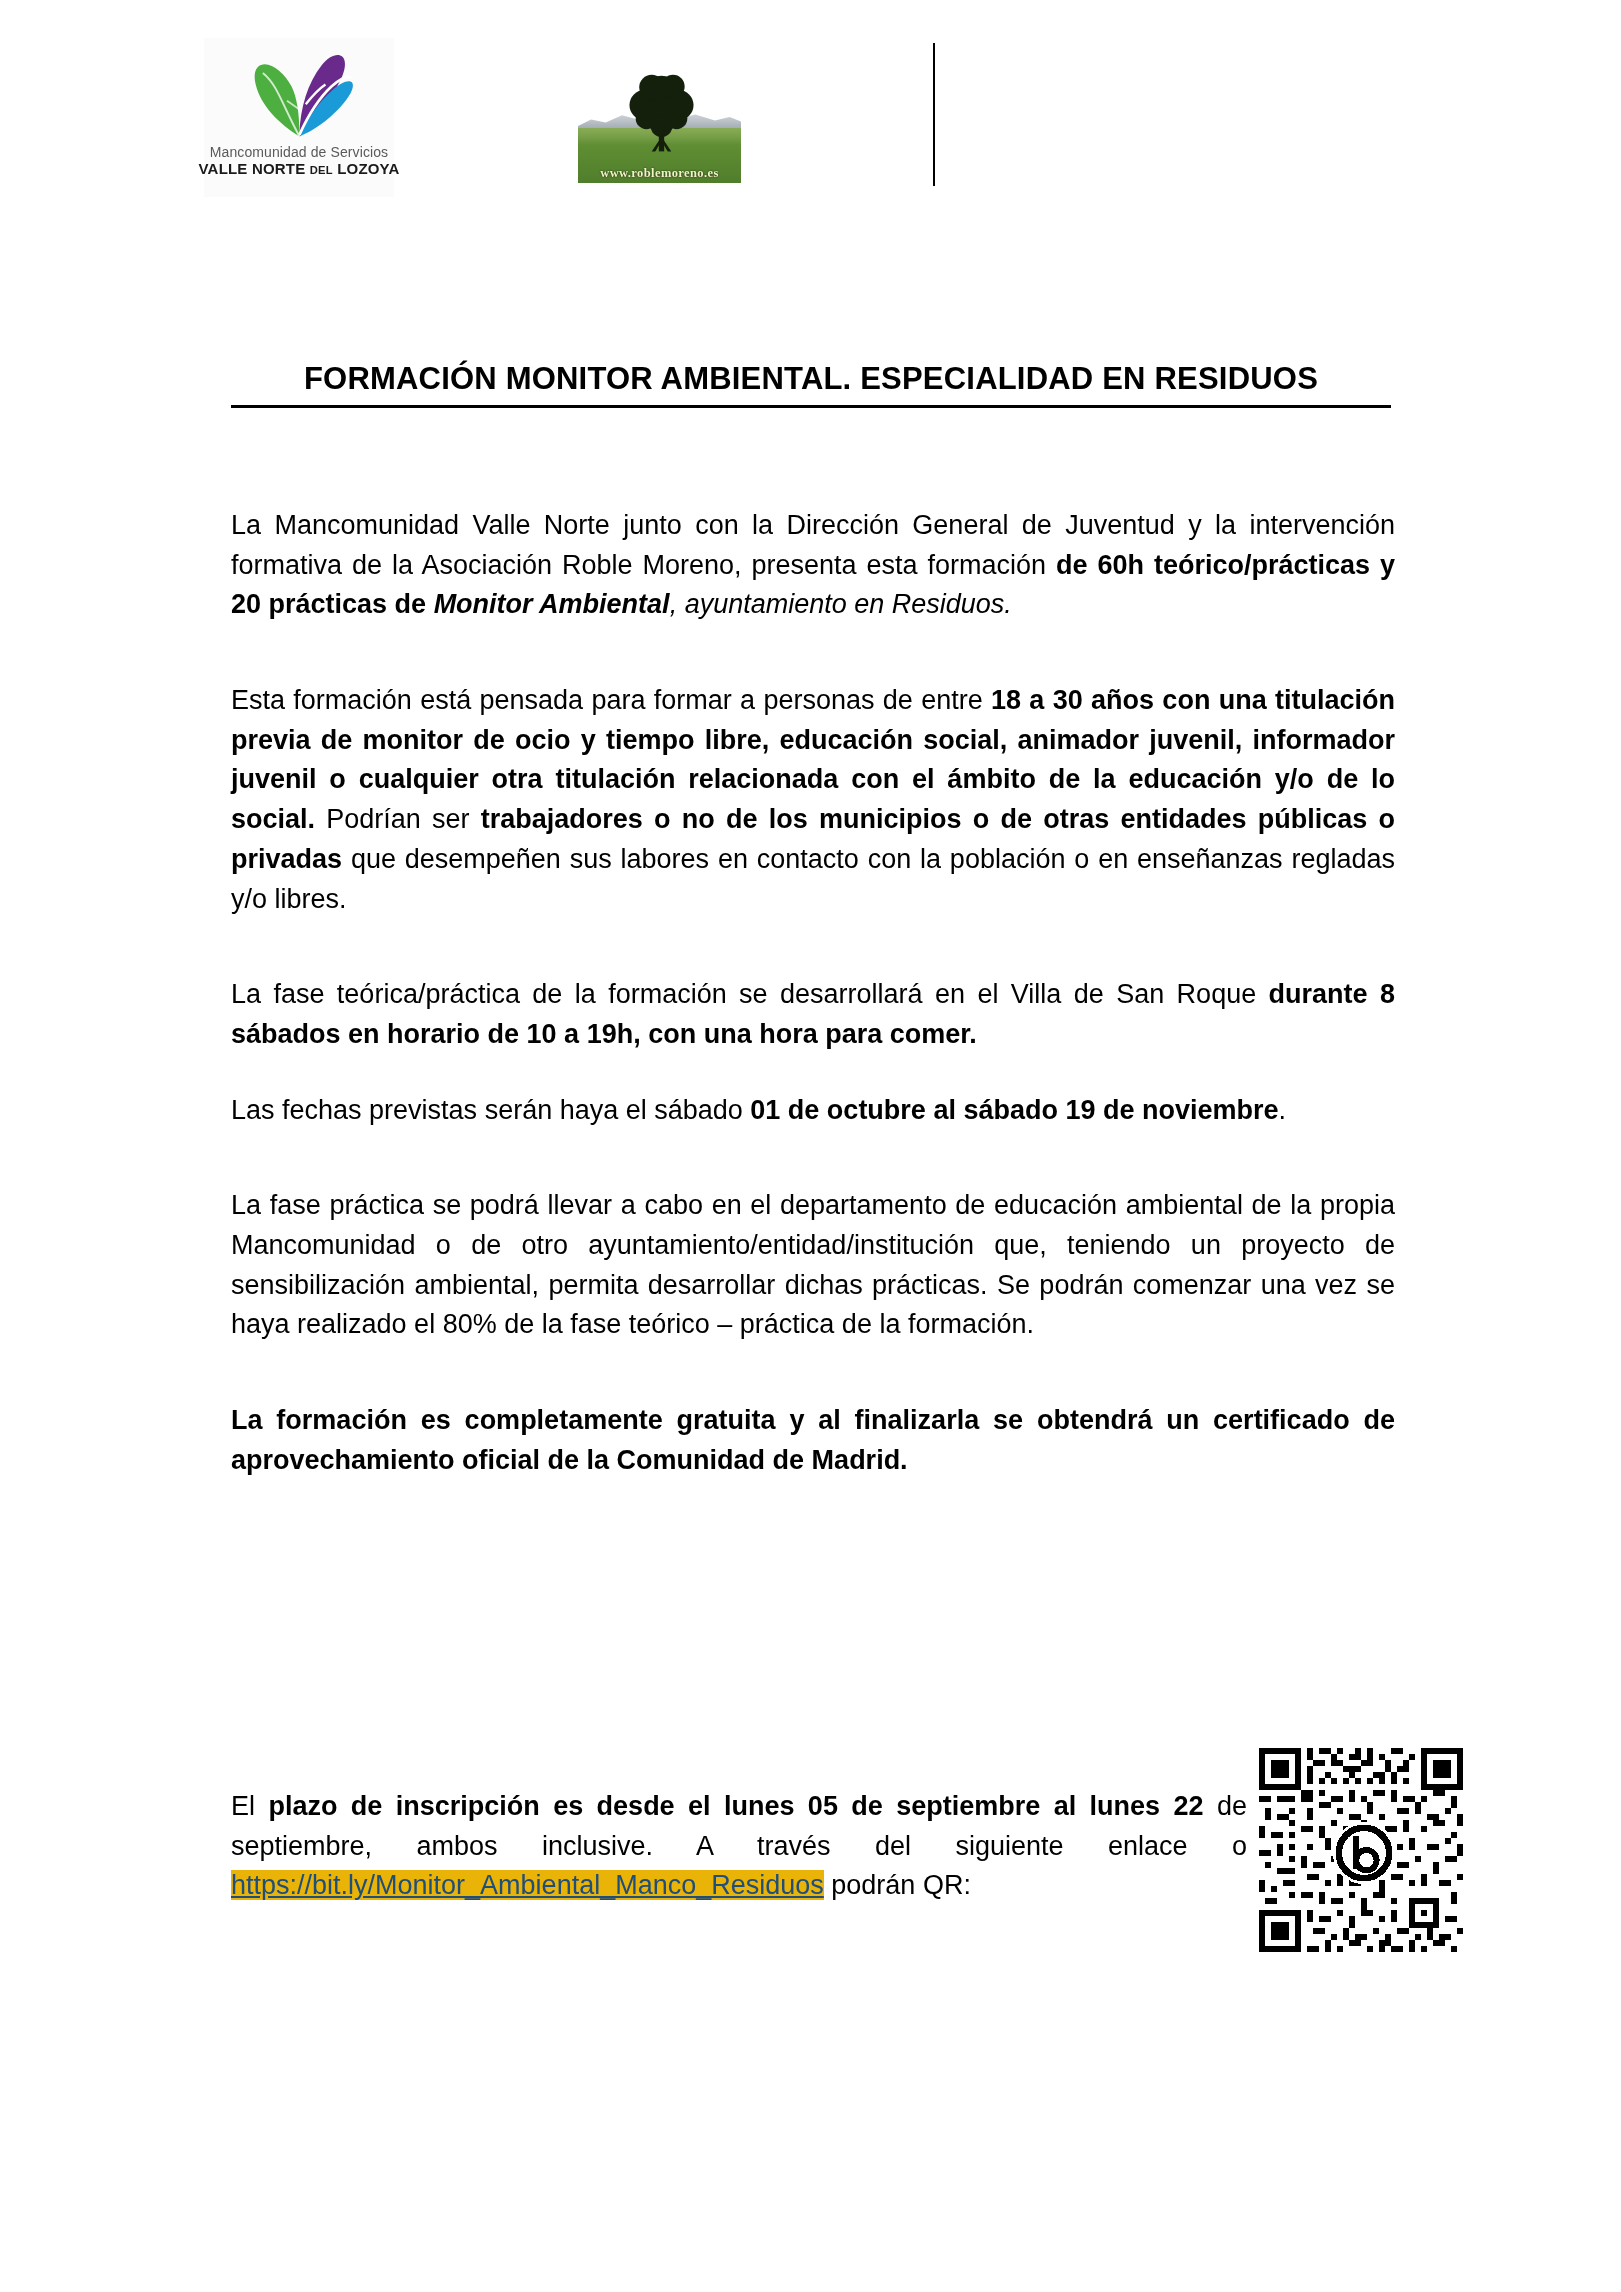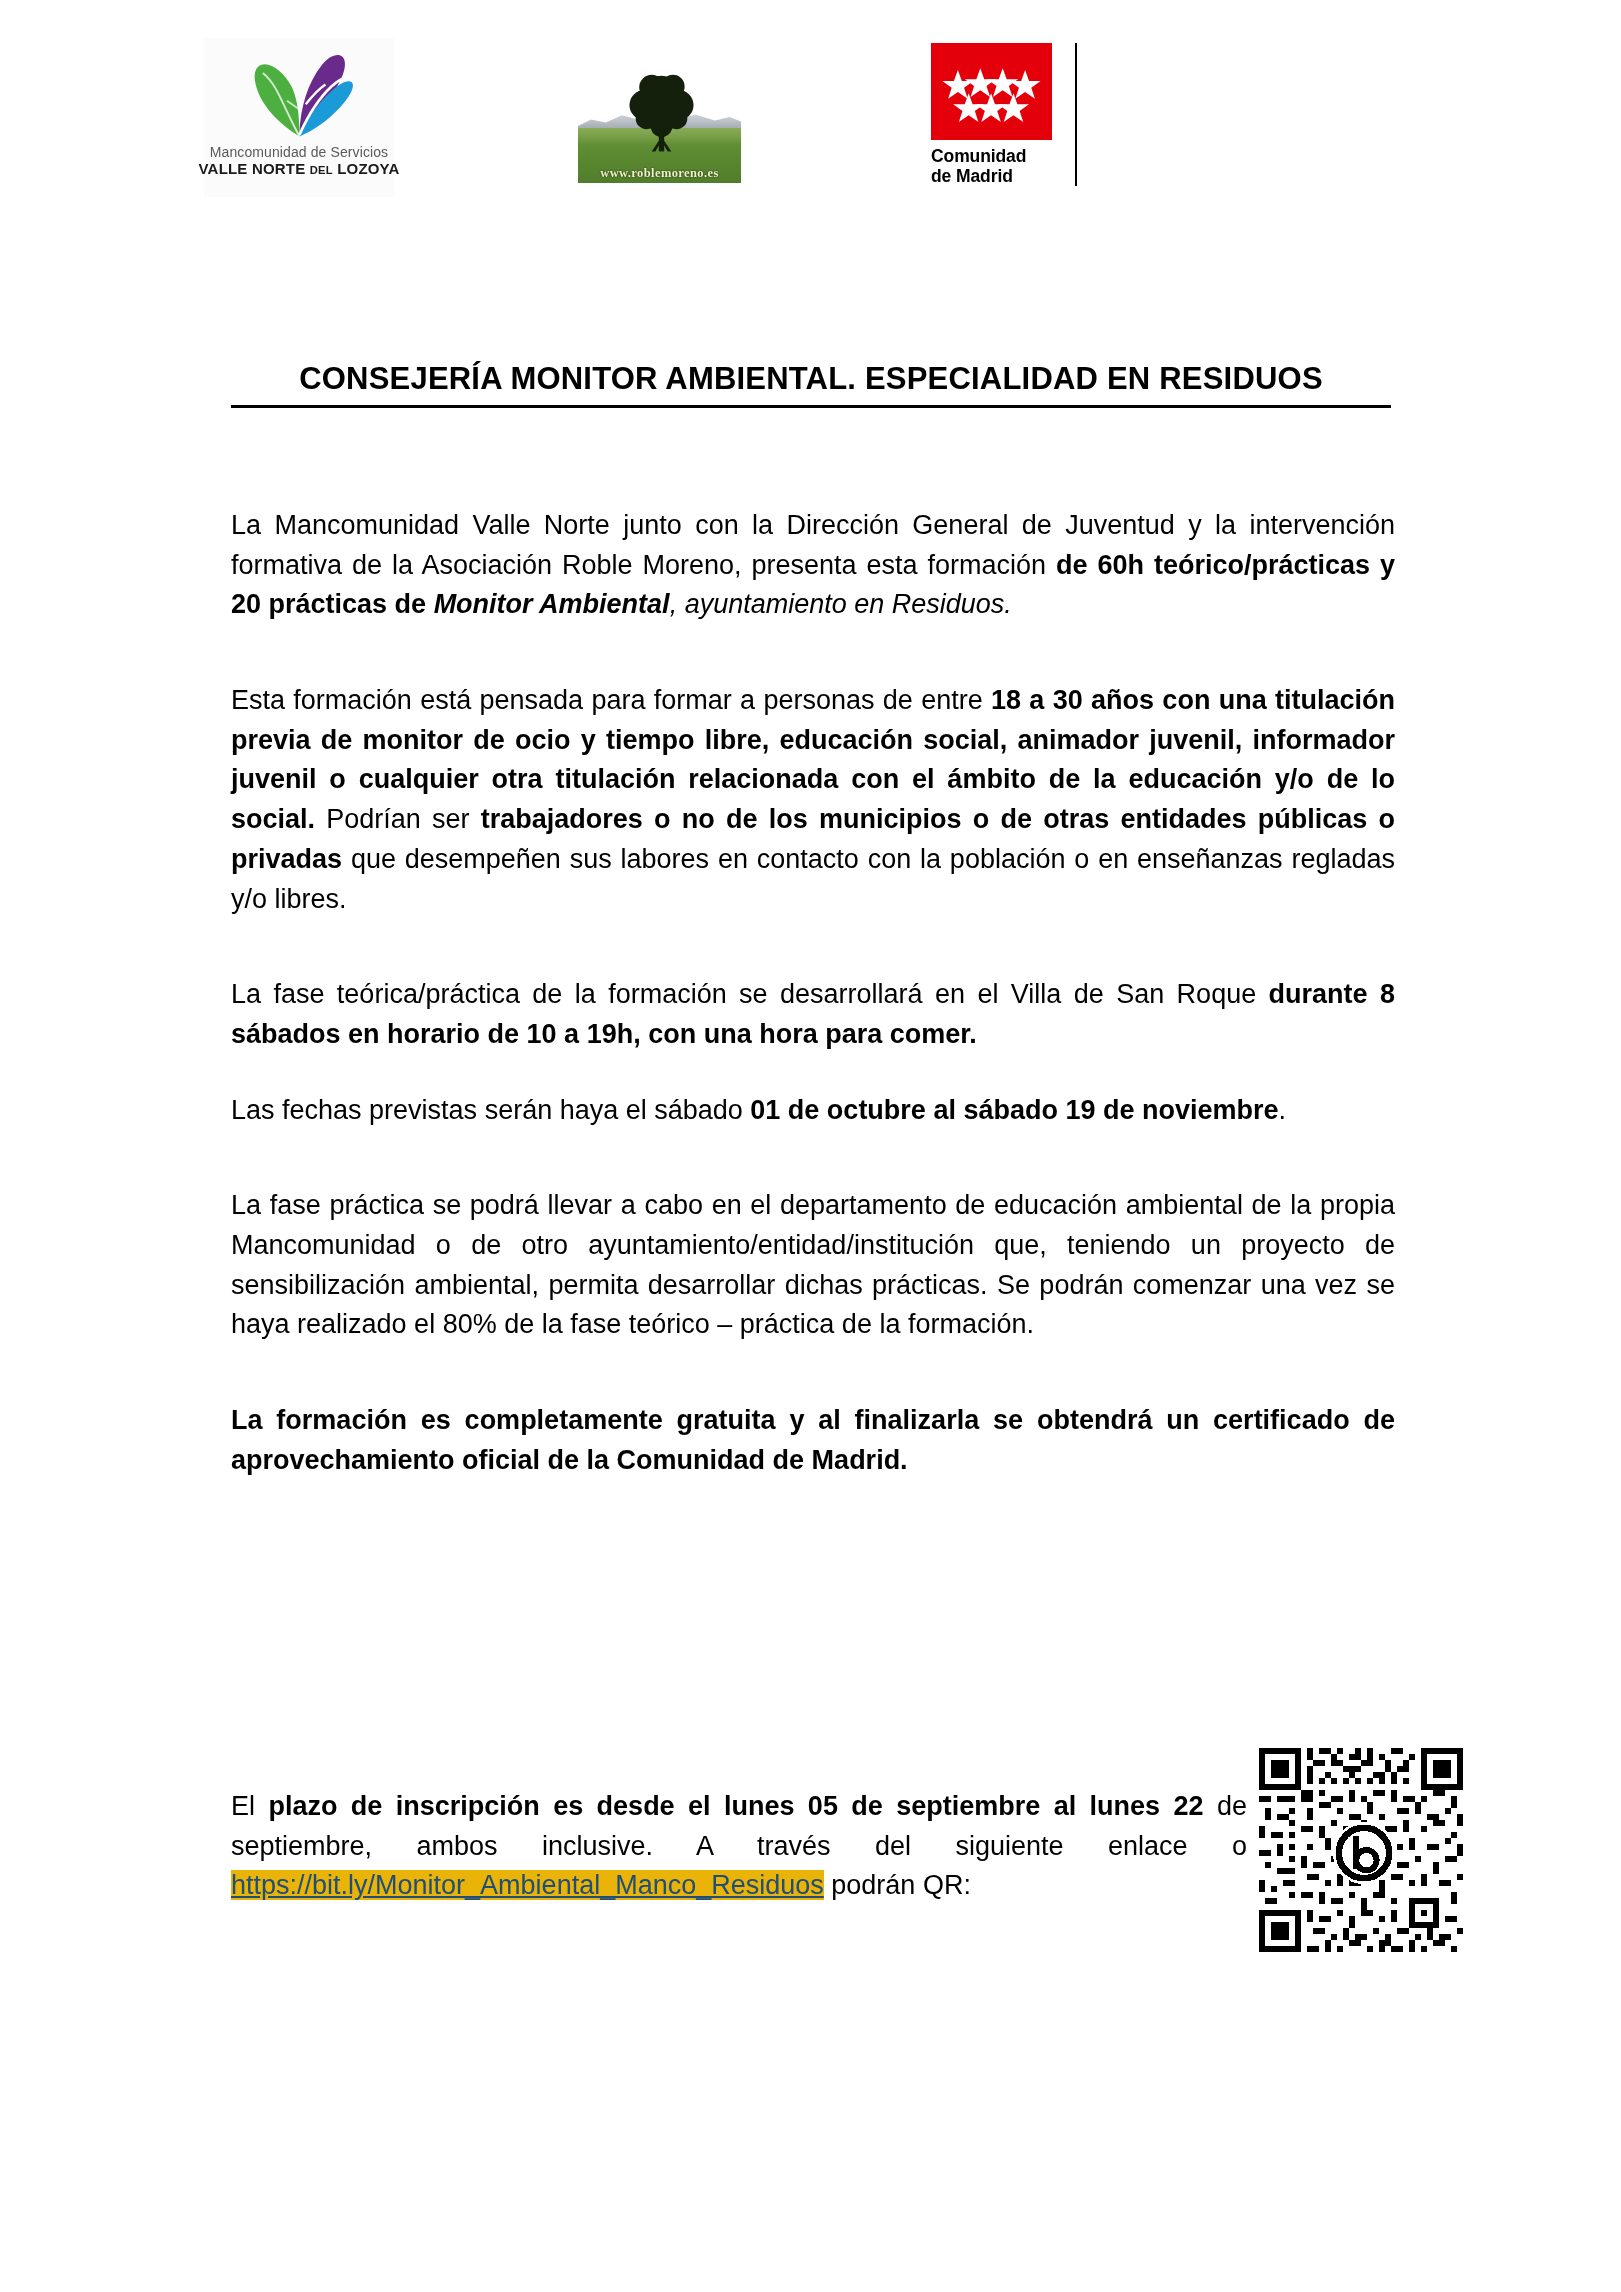--- a/index.html
+++ b/index.html
@@ -287,45 +287,26 @@
         <circle cx="41" cy="62" r="12"></circle>
         <rect x="38" y="58" width="6" height="32"></rect>
         <path d="M38 78 L30 90 L34 90 L40 80 Z"></path>
         <path d="M44 78 L52 90 L48 90 L42 80 Z"></path>
       </g>
     </svg>
     <div class="roble-url">www.roblemoreno.es</div>
   </div>
 
   <div class="logo-cam">
-    <div class="cam-left">
-      <div class="cam-flag">
-        <svg width="121" height="97" viewBox="0 0 135 108">
-          <g fill="#ffffff">
-            <polygon points="30,30 34.4,42.2 47.3,42.2 36.9,49.8 40.9,62 30,54.5 19.1,62 23.1,49.8 12.7,42.2 25.6,42.2"></polygon>
-            <polygon points="55,28 59.4,40.2 72.3,40.2 61.9,47.8 65.9,60 55,52.5 44.1,60 48.1,47.8 37.7,40.2 50.6,40.2"></polygon>
-            <polygon points="80,28 84.4,40.2 97.3,40.2 86.9,47.8 90.9,60 80,52.5 69.1,60 73.1,47.8 62.7,40.2 75.6,40.2"></polygon>
-            <polygon points="105,30 109.4,42.2 122.3,42.2 111.9,49.8 115.9,62 105,54.5 94.1,62 98.1,49.8 87.7,42.2 100.6,42.2"></polygon>
-            <polygon points="42,56 46.4,68.2 59.3,68.2 48.9,75.8 52.9,88 42,80.5 31.1,88 35.1,75.8 24.7,68.2 37.6,68.2"></polygon>
-            <polygon points="67,56 71.4,68.2 84.3,68.2 73.9,75.8 77.9,88 67,80.5 56.1,88 60.1,75.8 49.7,68.2 62.6,68.2"></polygon>
-            <polygon points="92,56 96.4,68.2 109.3,68.2 98.9,75.8 102.9,88 92,80.5 81.1,88 85.1,75.8 74.7,68.2 87.6,68.2"></polygon>
-          </g>
-        </svg>
-      </div>
-      <div class="cam-name">
-        <div>Comunidad</div>
-        <div>de Madrid</div>
-      </div>
-    </div>
     <div class="cam-sep"></div>
   </div>
 </div>
 
 <div class="title-block">
-  <div class="doc-title">CONSEJERÍA MONITOR AMBIENTAL. ESPECIALIDAD EN RESIDUOS</div>
+  <div class="doc-title">FORMACIÓN MONITOR AMBIENTAL. ESPECIALIDAD EN RESIDUOS</div>
   <div class="title-rule"></div>
 </div>
 
 <div class="body-block">
 
   <p class="para"><span>La Mancomunidad Valle Norte junto con la Dirección General de Juventud y la intervención formativa de la Asociación Roble Moreno, presenta esta formación </span><b>de 60h teórico/prácticas y 20 prácticas de </b><b><i>Monitor Ambiental</i></b><i>, ayuntamiento en Residuos.</i></p>
 
   <div class="gap-lg"></div>
 
   <p class="para"><span>Esta formación está pensada para formar a personas de entre </span><b>18 a 30 años con una titulación previa de monitor de ocio y tiempo libre, educación social, animador juvenil, informador juvenil o cualquier otra titulación relacionada con el ámbito de la educación y/o de lo social.</b><span> Podrían ser </span><b>trabajadores o no de los municipios o de otras entidades públicas o privadas</b><span> que desempeñen sus labores en contacto con la población o en enseñanzas regladas y/o libres.</span></p>

